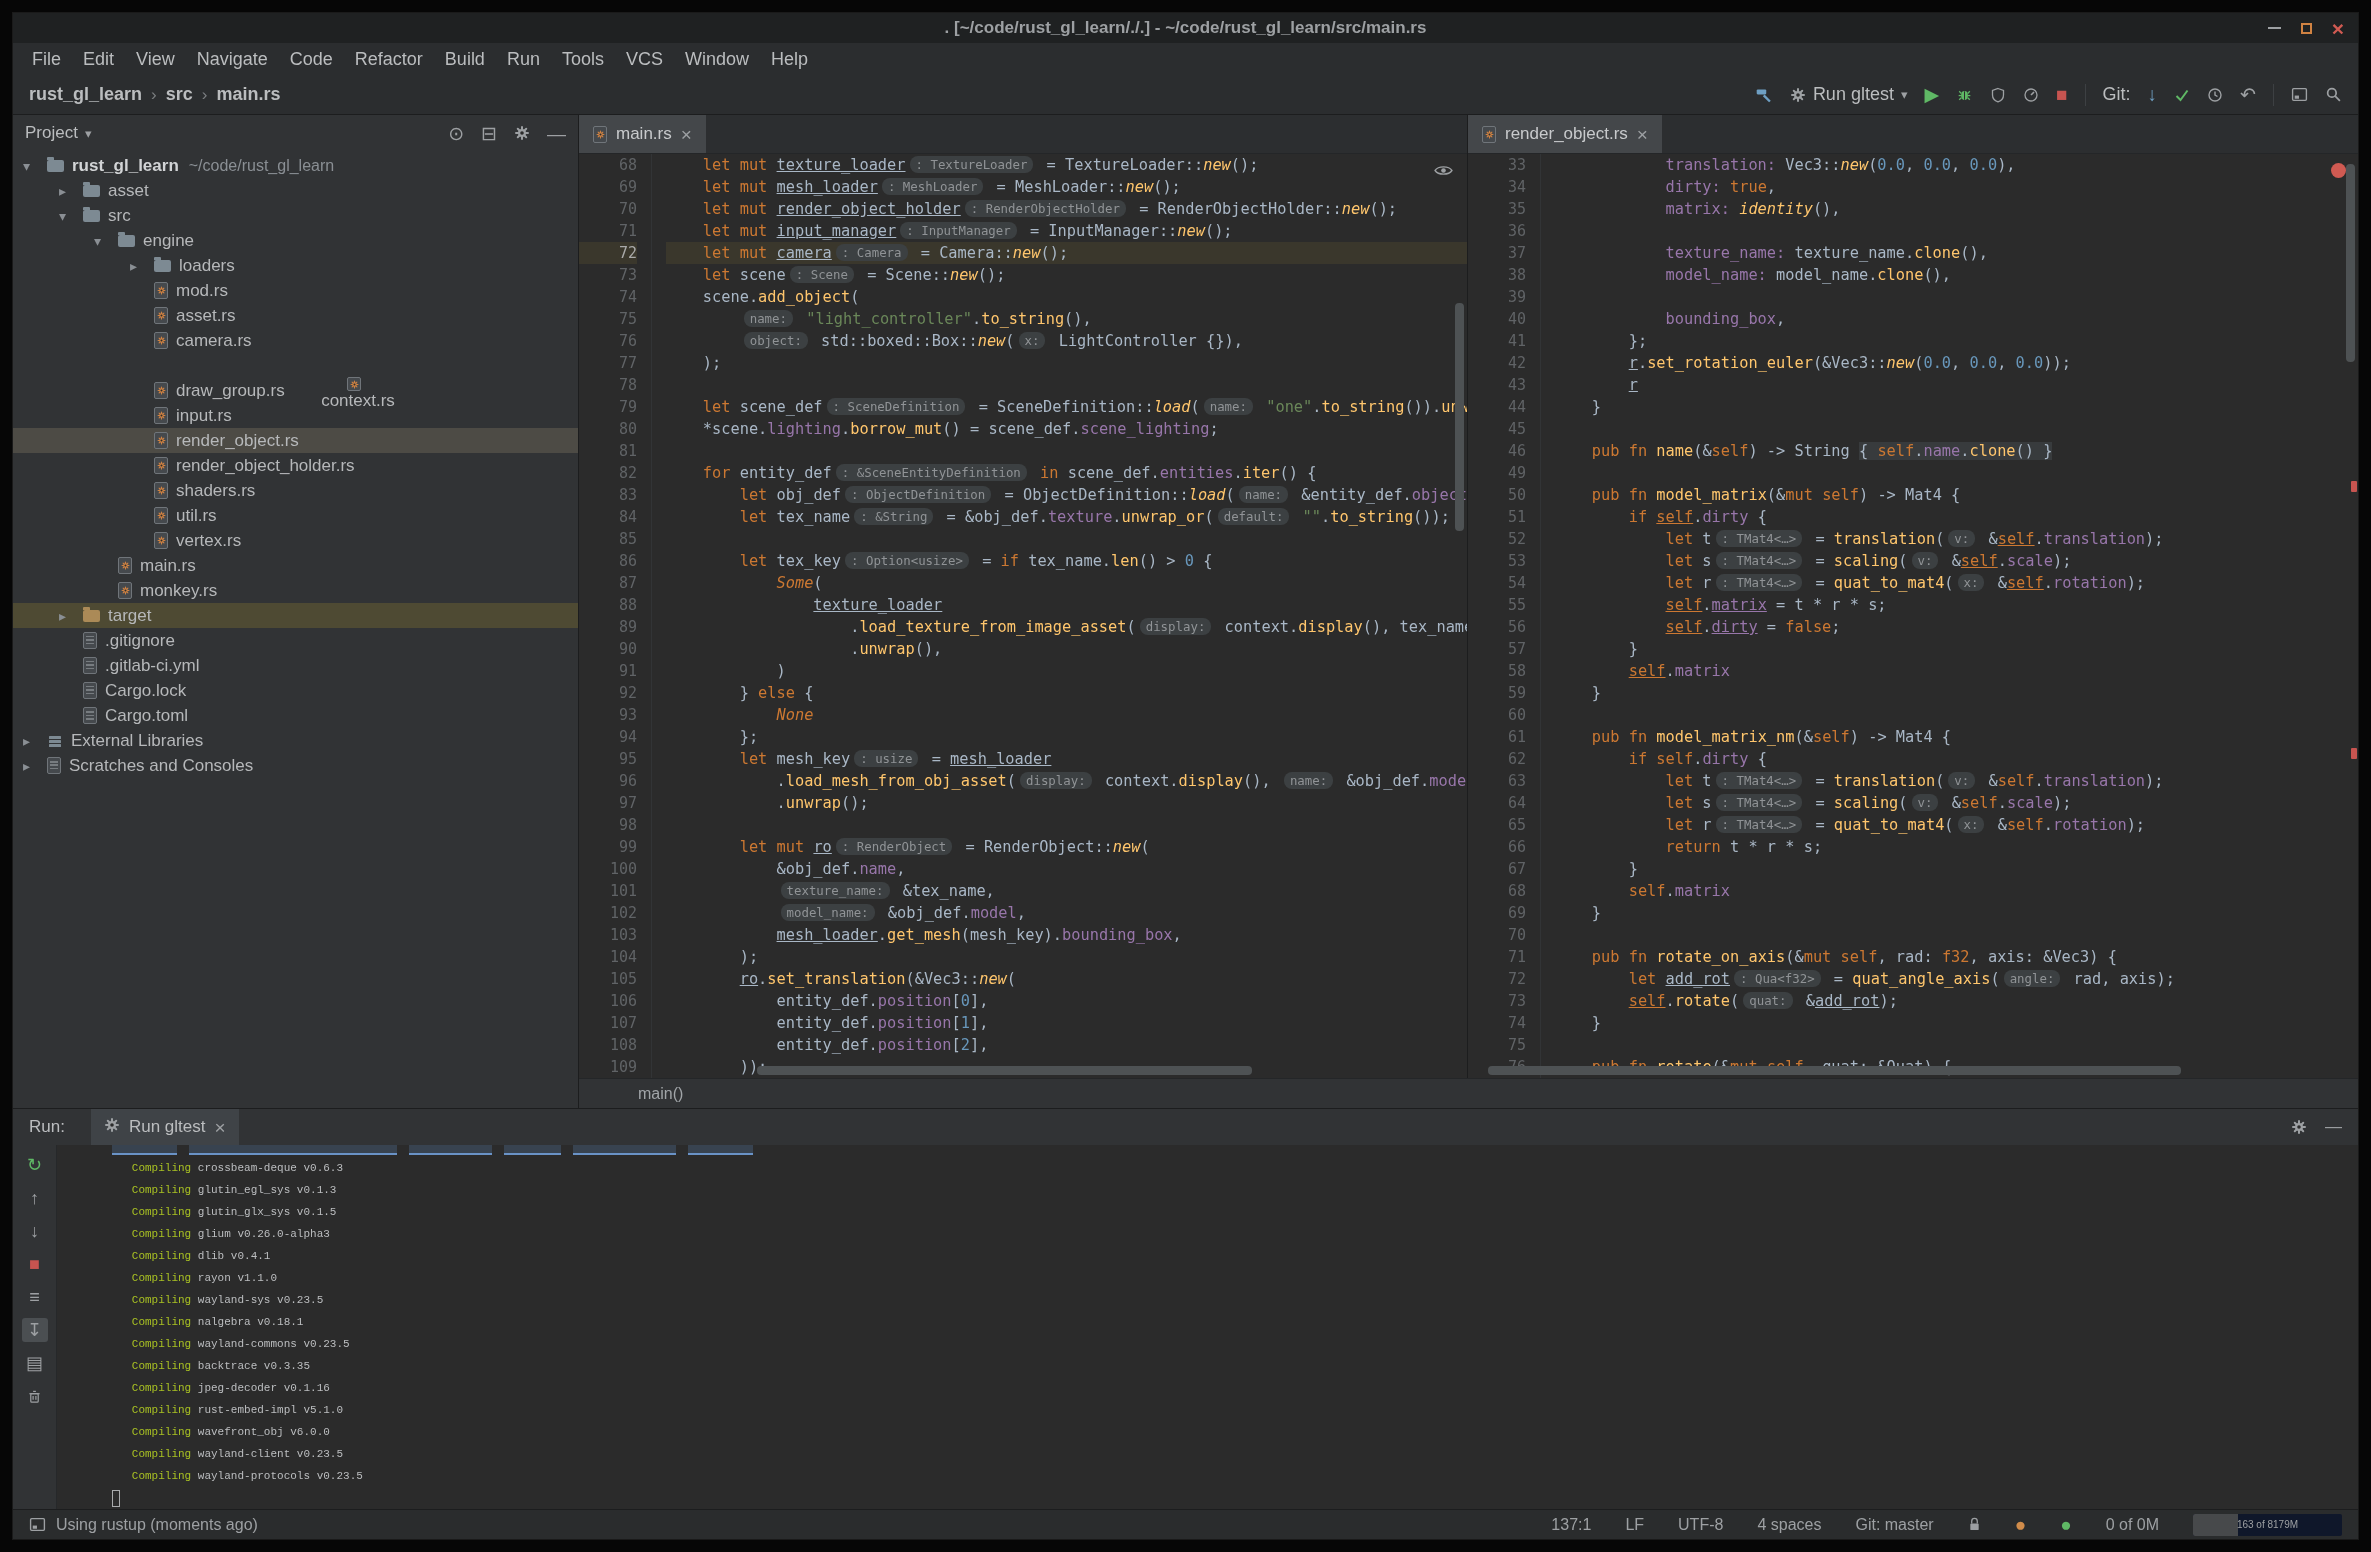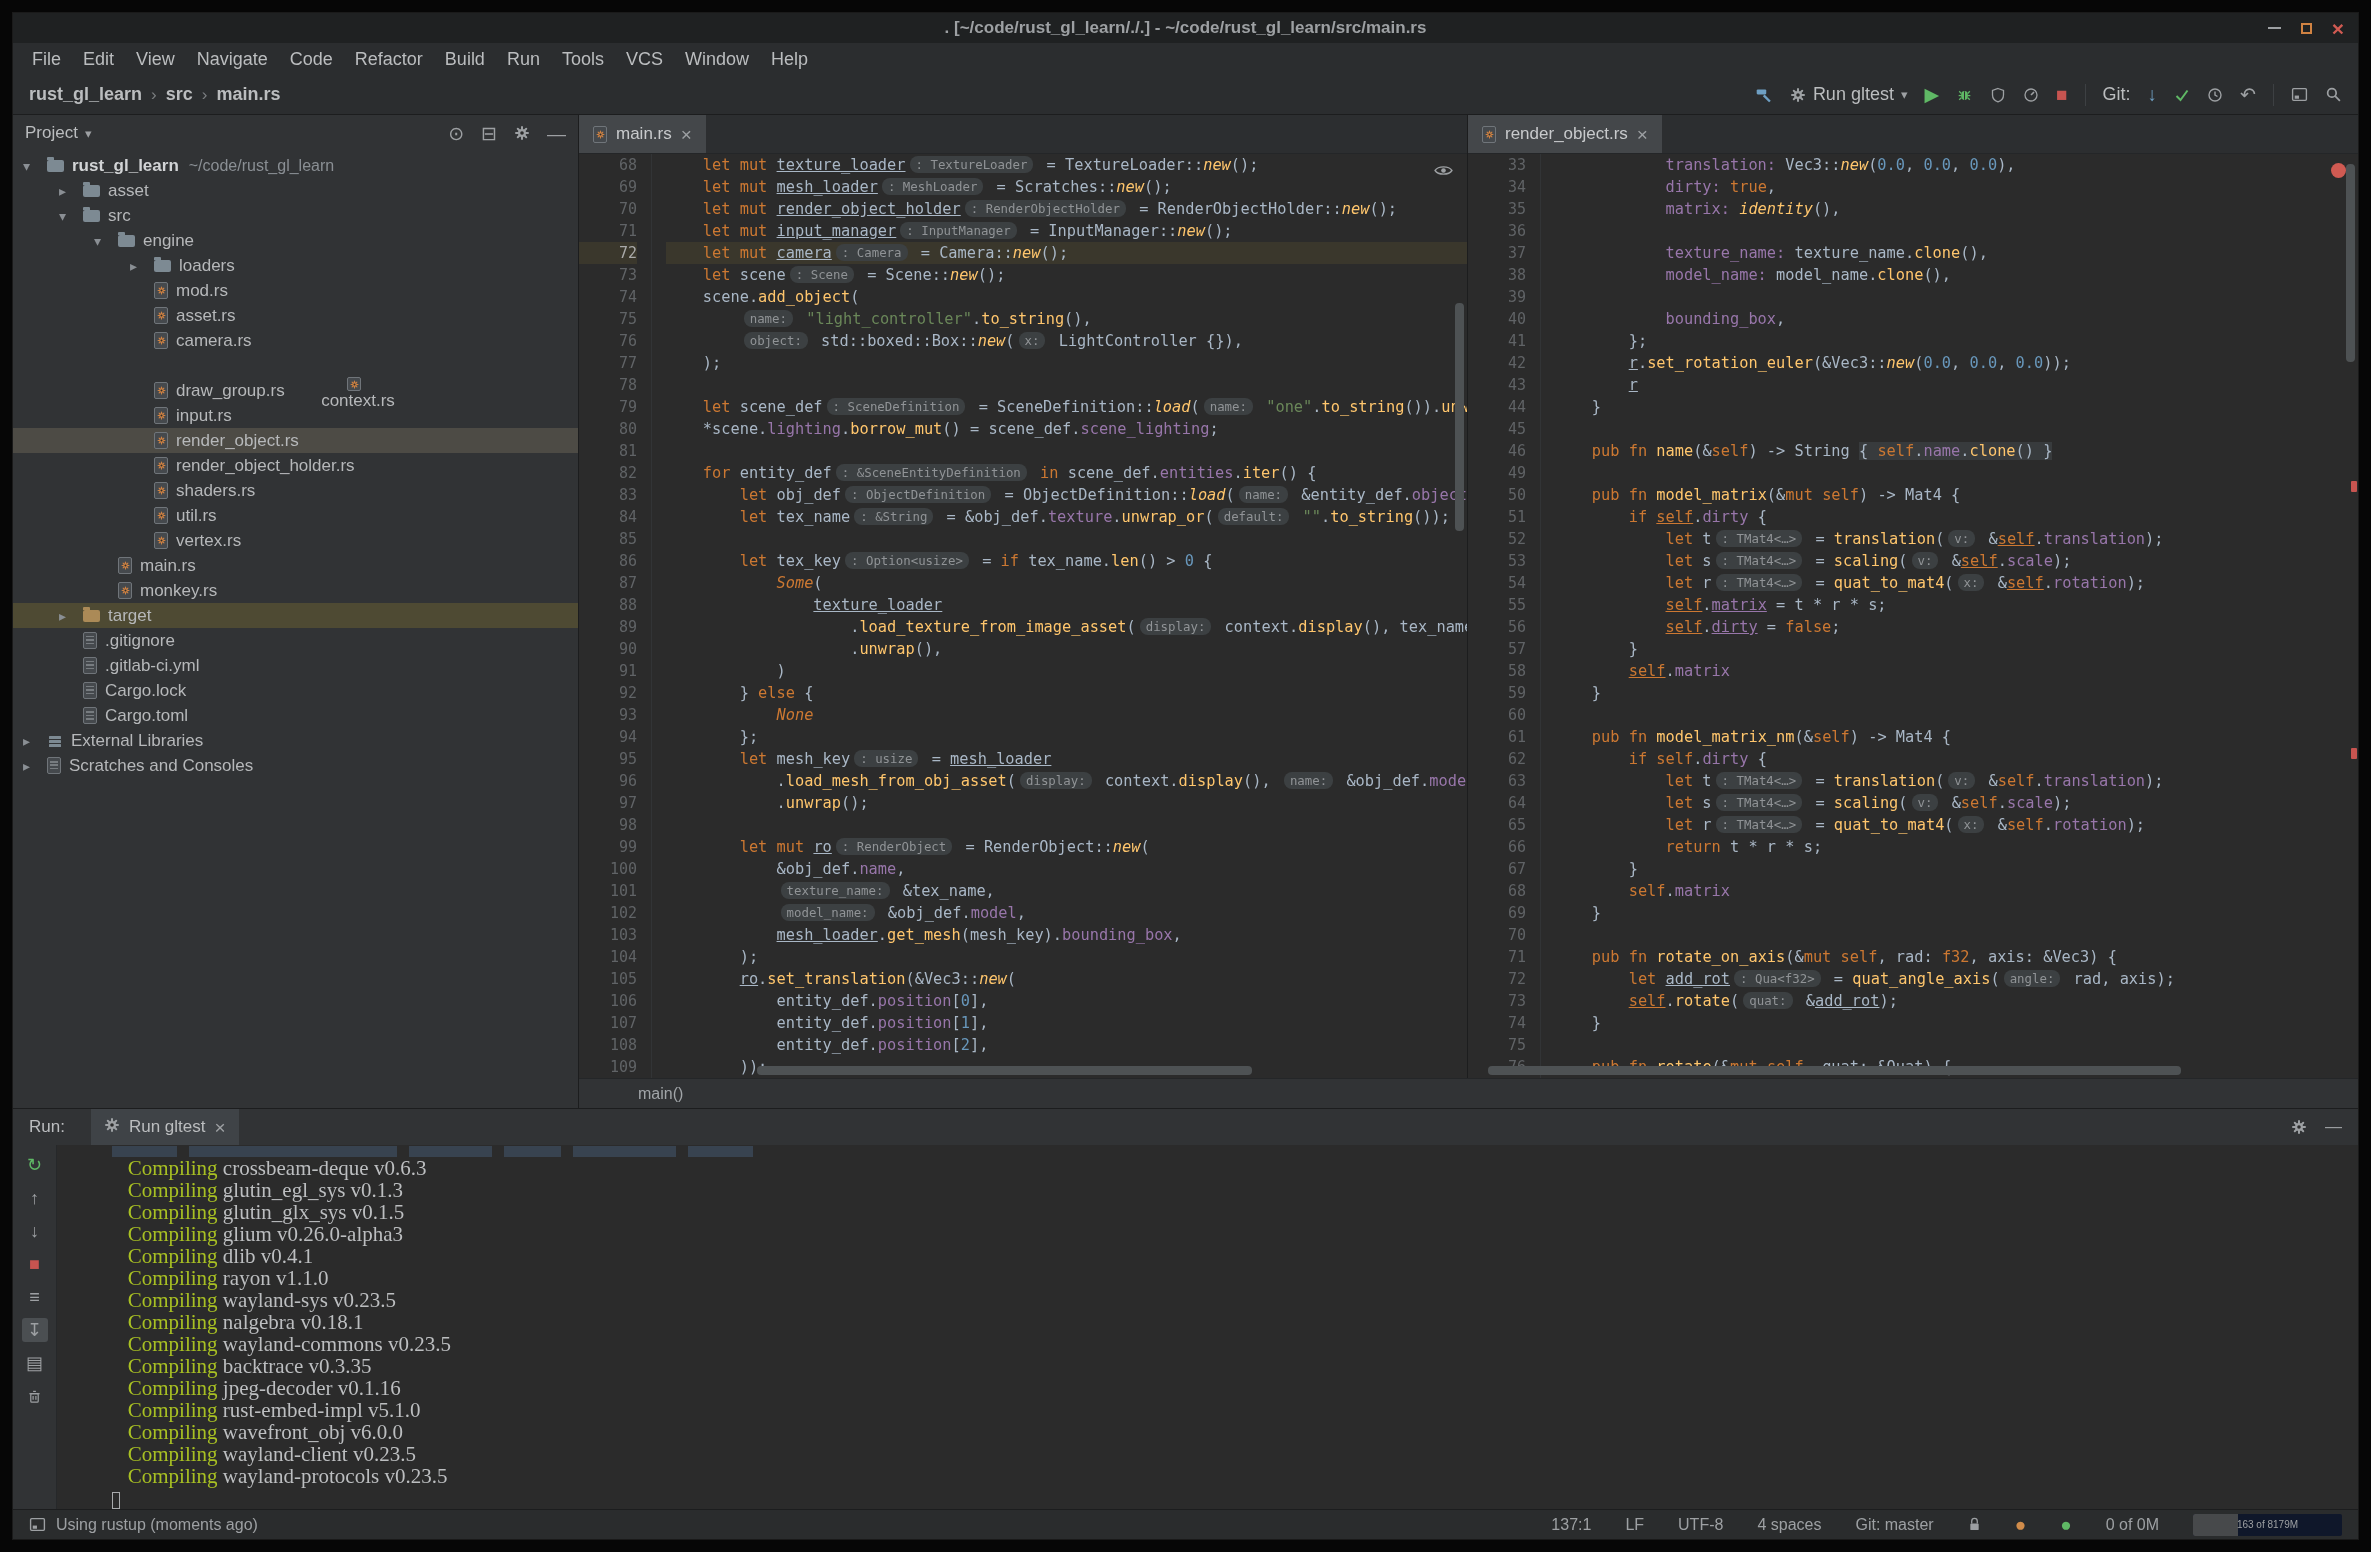--- a/index.html
+++ b/index.html
@@ -83,21 +83,21 @@
 
   
   .runpanel{flex:0 0 396px;display:flex;flex-direction:column;border-top:1px solid #1c1d1e;background:#2b2b2b;}
   .runhead{flex:0 0 36px;background:#313335;display:flex;align-items:center;padding:0 0 0 16px;gap:26px;color:#bbbdbf;font-size:17px;}
   .runtab{display:flex;align-items:center;gap:9px;background:#3f4347;height:36px;padding:0 13px;}
   .runhead-icons{margin-left:auto;display:flex;gap:18px;align-items:center;color:#9da0a3;padding-right:16px;}
   .runbody{flex:1;display:flex;min-height:0;}
   .runstrip{flex:0 0 44px;background:#313335;border-right:1px solid #26282a;display:flex;flex-direction:column;align-items:center;padding-top:8px;gap:9px;}
   .rsic{width:26px;height:24px;display:flex;align-items:center;justify-content:center;font-size:18px;border-radius:3px;}
   .rsic.sel{background:#4b4f52;}
-  .console{flex:1;min-width:0;overflow:hidden;font-family:Liberation Serif, serif;font-size:21px;color:#bcbec0;padding-left:55px;position:relative;}
+  .console{flex:1;min-width:0;overflow:hidden;font-family:Liberation Mono, monospace;font-size:11px;color:#bcbec0;padding-left:55px;position:relative;}
   .cline{height:22px;line-height:22px;white-space:pre;}
   .chead{color:#a8c023;}
   .clip{height:12px;overflow:hidden;white-space:nowrap;}
   .clip span{display:inline-block;height:18px;margin-top:-8px;margin-right:12px;background:rgba(96,140,190,0.25);border-bottom:2px solid #6a93c7;}
   .caret{display:inline-block;width:8px;height:17px;border:1px solid #a9abad;vertical-align:middle;}
 
   
   .statusbar{flex:0 0 30px;background:#2a2c2d;border-top:1px solid #1c1d1e;display:flex;align-items:center;padding:0 16px;color:#9da0a3;font-size:16px;}
   .sb-left{display:flex;align-items:center;gap:10px;}
   .sb-right{margin-left:auto;display:flex;align-items:center;gap:34px;}
@@ -634,21 +634,21 @@
                   <div class="gl">104</div>
                   <div class="gl">105</div>
                   <div class="gl">106</div>
                   <div class="gl">107</div>
                   <div class="gl">108</div>
                   <div class="gl">109</div>
                   <div class="gl">110</div>
                 </div>
             <div class="code">
                   <div class="cl"><span class="tx">    </span><span class="kw">let</span><span class="tx"> </span><span class="kw">mut</span><span class="tx"> </span><span class="vr">texture_loader</span><span class="hi">: TextureLoader</span><span class="tx"> = TextureLoader::</span><span class="fni">new</span><span class="tx">();</span></div>
-                  <div class="cl"><span class="tx">    </span><span class="kw">let</span><span class="tx"> </span><span class="kw">mut</span><span class="tx"> </span><span class="vr">mesh_loader</span><span class="hi">: MeshLoader</span><span class="tx"> = Scratches::</span><span class="fni">new</span><span class="tx">();</span></div>
+                  <div class="cl"><span class="tx">    </span><span class="kw">let</span><span class="tx"> </span><span class="kw">mut</span><span class="tx"> </span><span class="vr">mesh_loader</span><span class="hi">: MeshLoader</span><span class="tx"> = MeshLoader::</span><span class="fni">new</span><span class="tx">();</span></div>
                   <div class="cl"><span class="tx">    </span><span class="kw">let</span><span class="tx"> </span><span class="kw">mut</span><span class="tx"> </span><span class="vr">render_object_holder</span><span class="hi">: RenderObjectHolder</span><span class="tx"> = RenderObjectHolder::</span><span class="fni">new</span><span class="tx">();</span></div>
                   <div class="cl"><span class="tx">    </span><span class="kw">let</span><span class="tx"> </span><span class="kw">mut</span><span class="tx"> </span><span class="vr">input_manager</span><span class="hi">: InputManager</span><span class="tx"> = InputManager::</span><span class="fni">new</span><span class="tx">();</span></div>
                   <div class="cl hl"><span class="tx">    </span><span class="kw">let</span><span class="tx"> </span><span class="kw">mut</span><span class="tx"> </span><span class="vr">camera</span><span class="hi">: Camera</span><span class="tx"> = Camera::</span><span class="fni">new</span><span class="tx">();</span></div>
                   <div class="cl"><span class="tx">    </span><span class="kw">let</span><span class="tx"> scene</span><span class="hi">: Scene</span><span class="tx"> = Scene::</span><span class="fni">new</span><span class="tx">();</span></div>
                   <div class="cl"><span class="tx">    scene.</span><span class="fn">add_object</span><span class="tx">(</span></div>
                   <div class="cl"><span class="tx">        </span><span class="hi">name:</span><span class="tx"> </span><span class="st">"light_controller"</span><span class="tx">.</span><span class="fn">to_string</span><span class="tx">(),</span></div>
                   <div class="cl"><span class="tx">        </span><span class="hi">object:</span><span class="tx"> std::boxed::Box::</span><span class="fni">new</span><span class="tx">(</span><span class="hi">x:</span><span class="tx"> LightController {}),</span></div>
                   <div class="cl"><span class="tx">    );</span></div>
                   <div class="cl"></div>
                   <div class="cl"><span class="tx">    </span><span class="kw">let</span><span class="tx"> scene_def</span><span class="hi">: SceneDefinition</span><span class="tx"> = SceneDefinition::</span><span class="fni">load</span><span class="tx">(</span><span class="hi">name:</span><span class="tx"> </span><span class="st">"one"</span><span class="tx">.</span><span class="fn">to_string</span><span class="tx">()).</span><span class="fn">unwrap</span></div>

